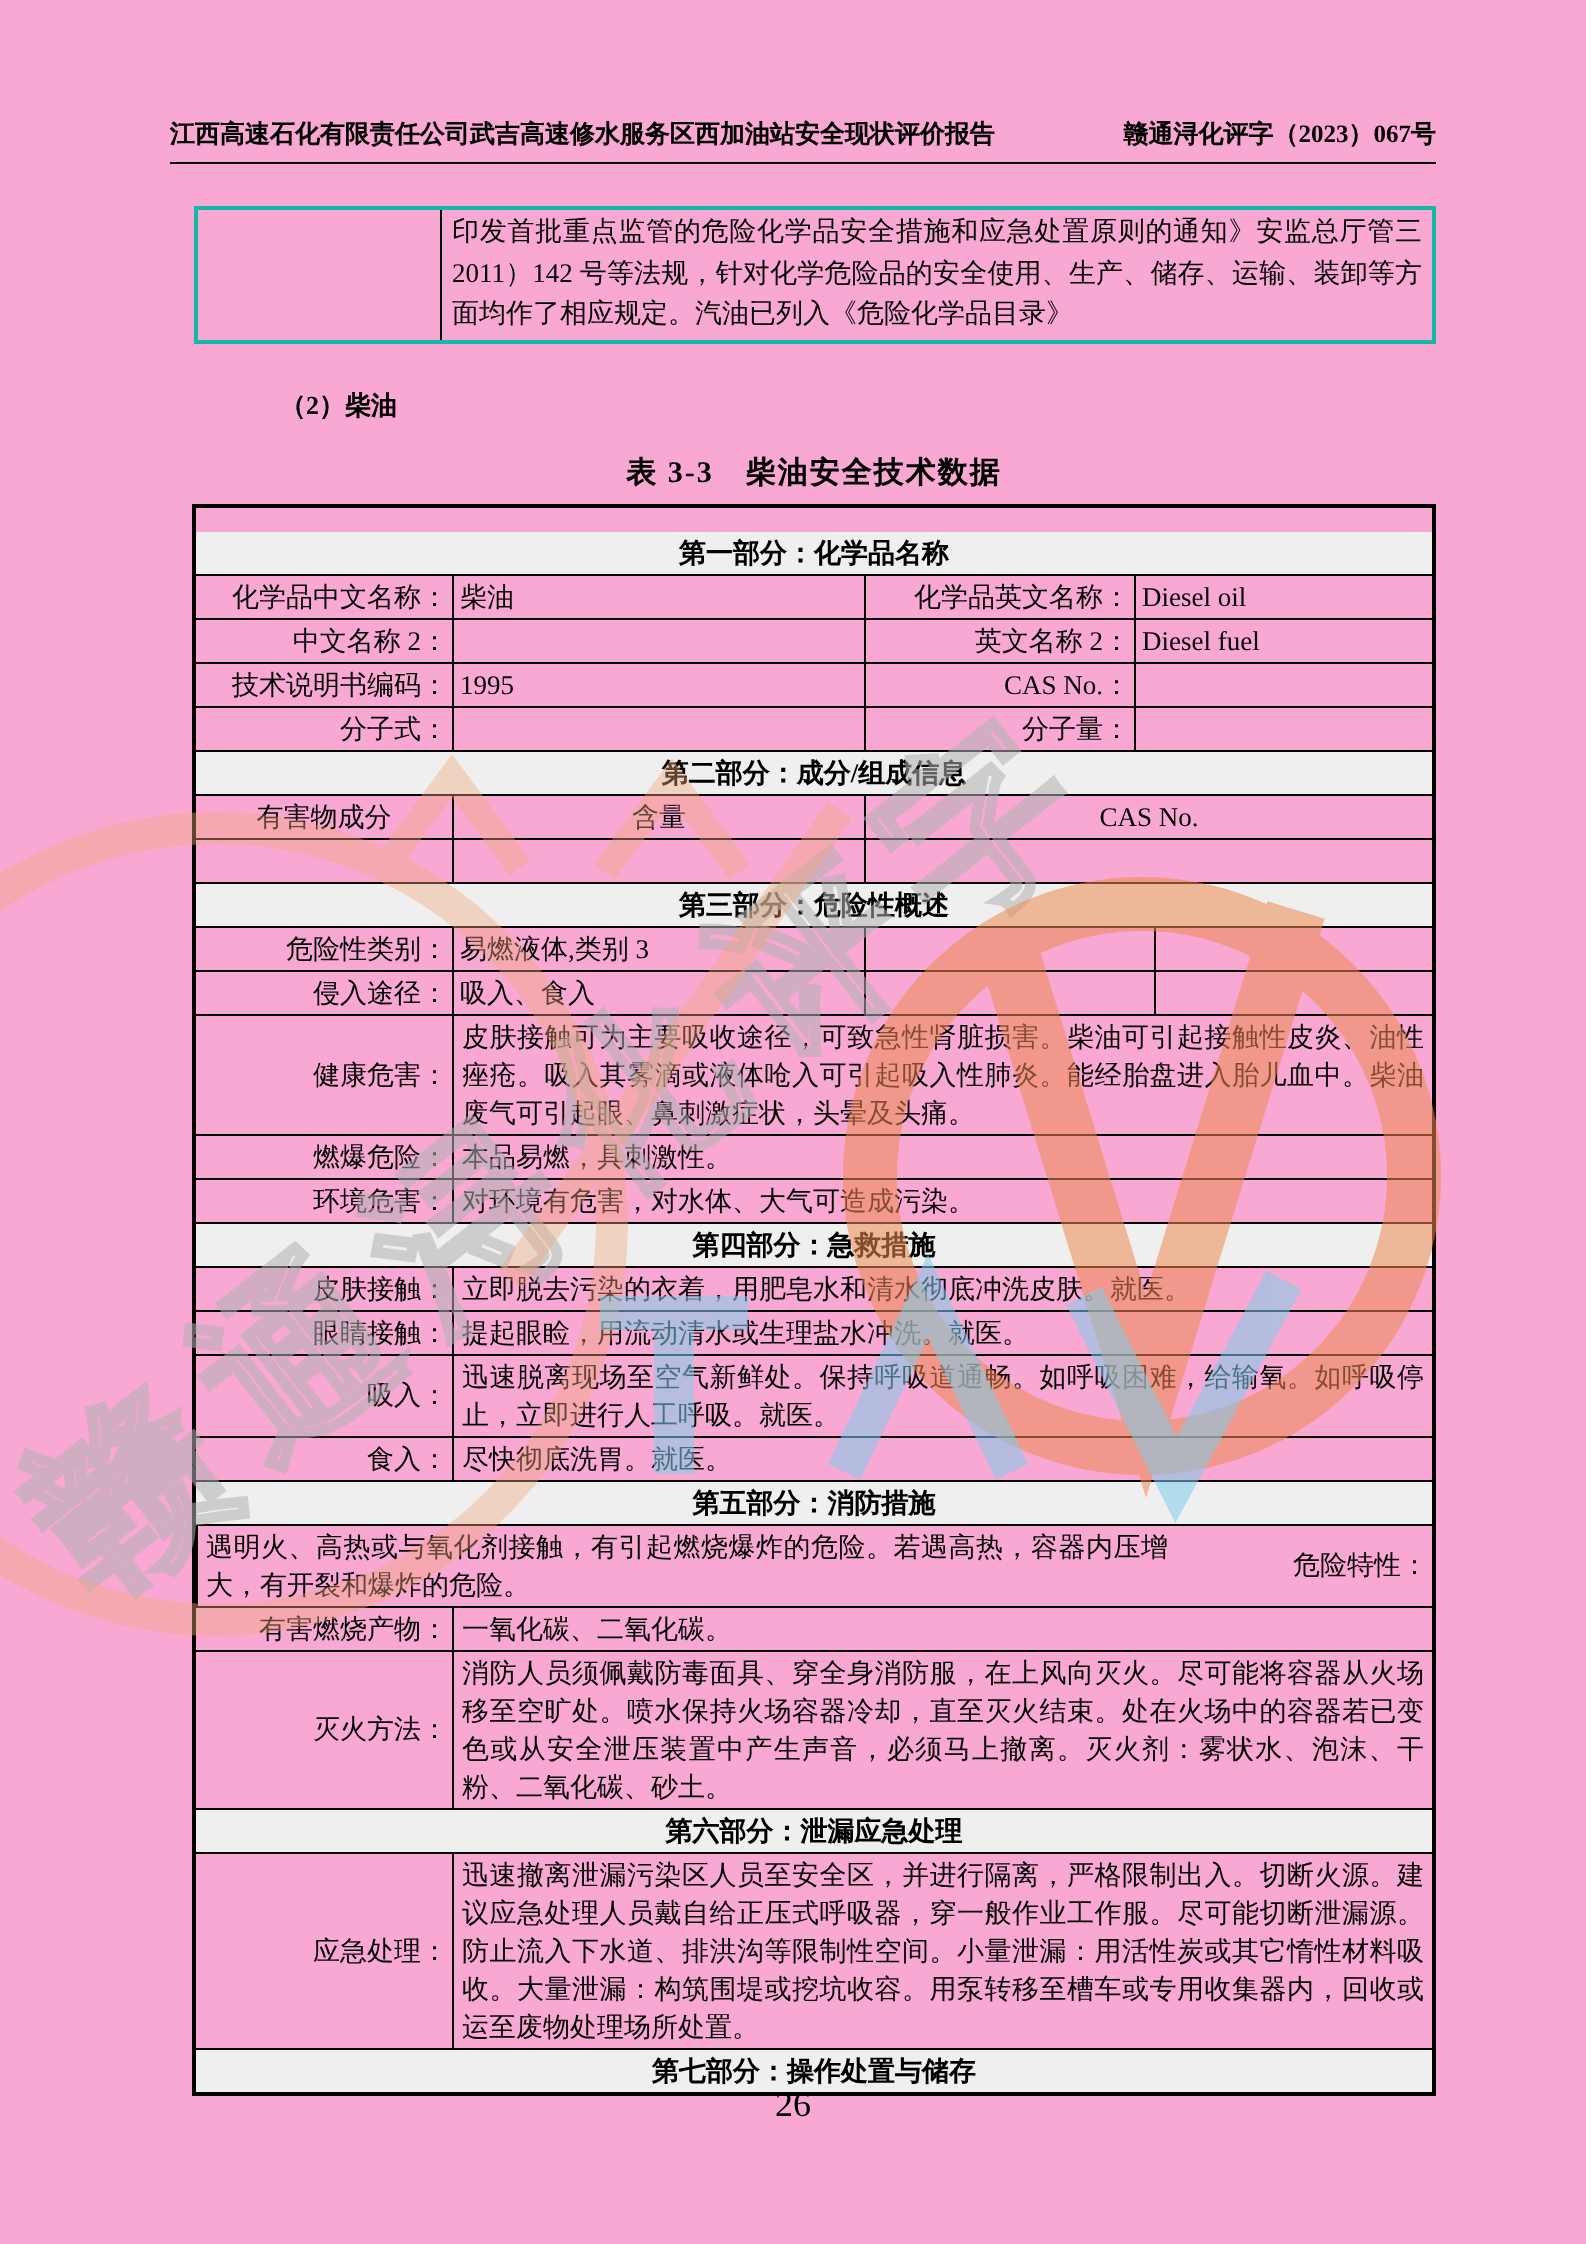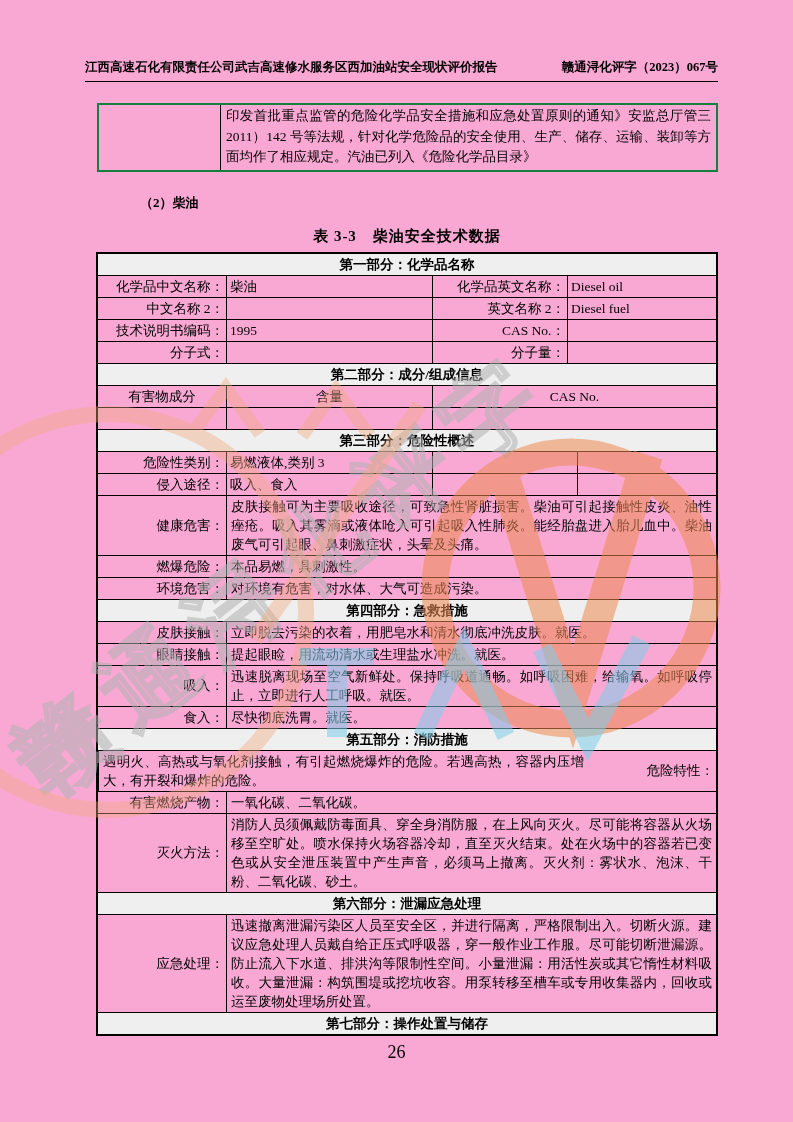--- a/index.html
+++ b/index.html
@@ -5,34 +5,34 @@
   html,body{margin:0;padding:0;background:#888;}
   .page{position:relative;width:793px;height:1122px;background:#f9a8d4;margin:0 auto;
         font-family:"Liberation Serif","DejaVu Serif",serif;color:#000;overflow:hidden;}
 
   
   .doc-header{position:absolute;left:85px;top:59px;width:633px;display:flex;
               justify-content:space-between;align-items:flex-end;
               font-weight:bold;font-size:12.5px;border-bottom:1px solid #000;padding-bottom:5px;}
 
   
-  .intro-table{position:absolute;left:97px;top:103px;width:621px;border:2px solid #15803d;
+  .intro-table{position:absolute;left:97px;top:103px;width:621px;border:2px solid #14b8a6;
                box-sizing:border-box;display:flex;font-size:13.5px;}
   .intro-left{width:122px;border-right:1px solid #000;box-sizing:border-box;}
   .intro-right{flex:1;padding:1px 5px 2px 5px;line-height:20.5px;text-align:justify;}
 
   .section-heading{position:absolute;left:140px;top:194px;font-weight:bold;font-size:13px;}
   .table-title{position:absolute;left:96px;top:227px;width:622px;text-align:center;
                font-weight:bold;font-size:15px;letter-spacing:1px;}
 
   
   .msds{position:absolute;left:96px;top:252px;width:622px;border:2px solid #000;
         box-sizing:border-box;font-size:13.5px;}
   .trow{display:flex;border-top:1px solid #000;}
-  .trow.no-top{border-top:none;}
+  .trow.no-top{border-top:none;margin-top:12px;}
   .cell{border-left:1px solid #000;box-sizing:border-box;padding:0 3px;min-height:21px;
         display:flex;align-items:center;text-align:center;}
   .cell.first{border-left:none;}
   .phead{background:#efefef;font-weight:bold;justify-content:center;text-align:center;
          width:100%;min-height:21px;}
   .lbl{width:128px;flex:none;justify-content:flex-end;text-align:right;padding-right:2px;}
   .val1{width:206px;flex:none;}
   .lbl2{width:135px;flex:none;justify-content:flex-end;text-align:center;padding-right:2px;}
   .val2{flex:1;}
   .e1{width:145px;flex:none;}

